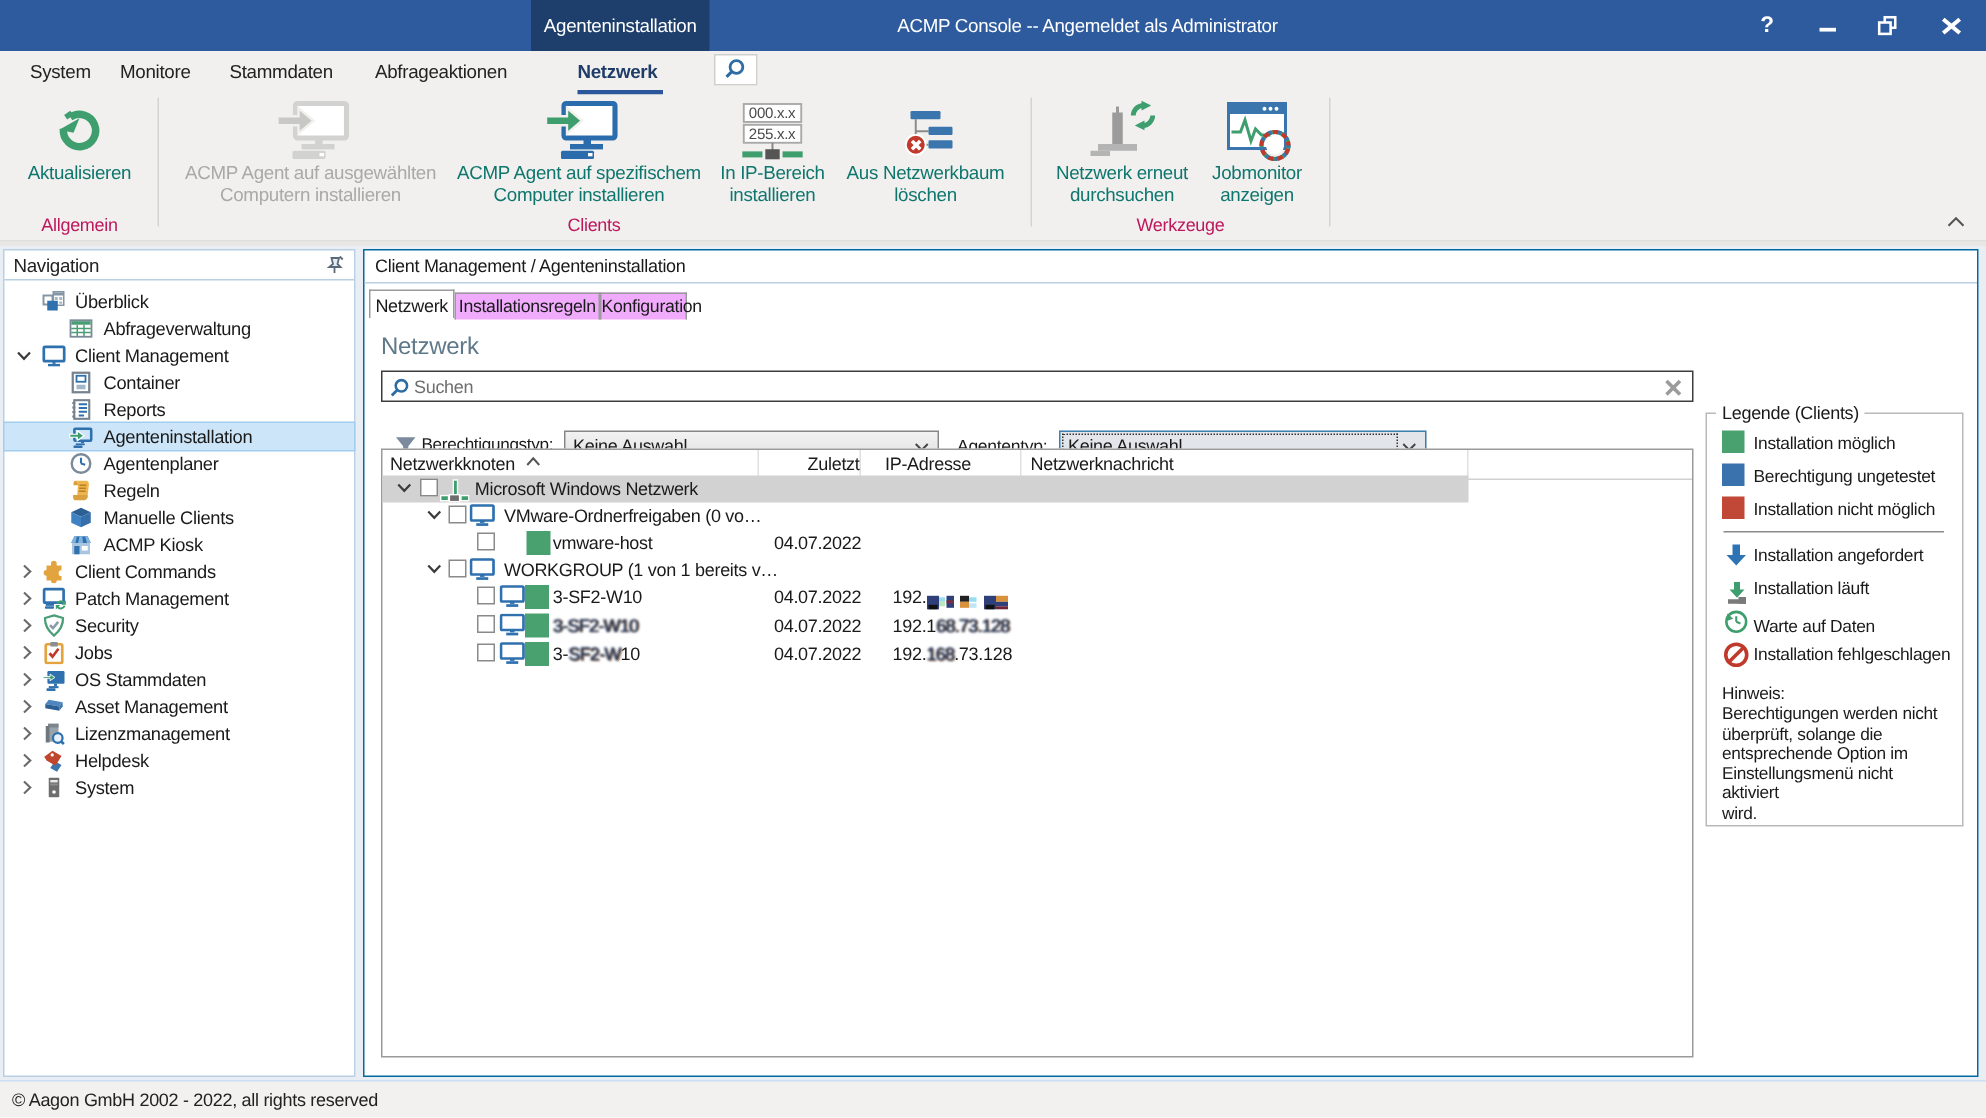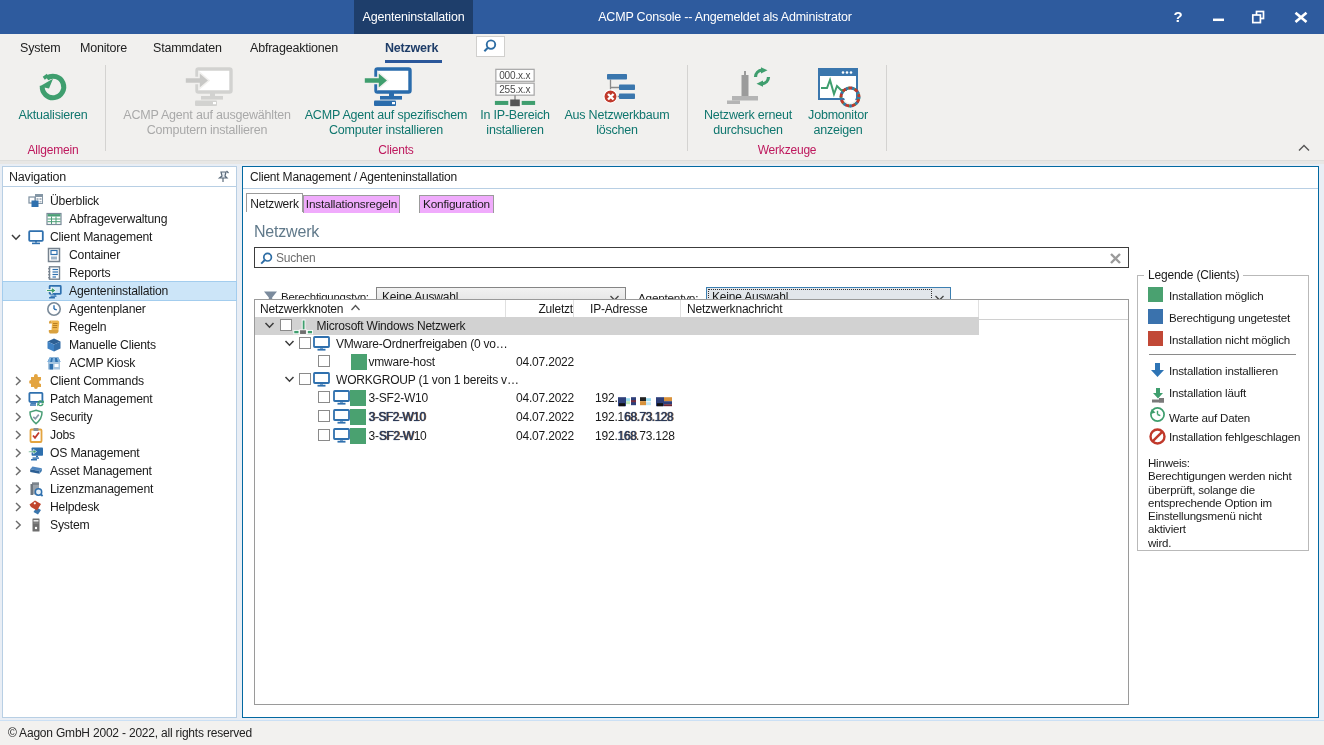--- a/index.html
+++ b/index.html
@@ -442,21 +442,21 @@
           </span>
           <span class="ticon" style="left:25px;">
             <svg width="16" height="16" viewBox="0 0 16 16">
               <rect x="3.6" y="2.4" width="11.4" height="8.4" rx="0.8" fill="#2f70ae"></rect>
               <path d="M0.8 6 L5.4 6 L5.4 4.4 L8.6 6.6 L5.4 8.8 L5.4 7.2 L0.8 7.2 Z" fill="#3f9e6e" stroke="#fff" stroke-width="0.6"></path>
               <rect x="8" y="10.8" width="2" height="1.5" fill="#2f70ae"></rect>
               <rect x="4.5" y="12.4" width="6.5" height="1.4" fill="#2f70ae"></rect>
               <rect x="3" y="13.9" width="6" height="1.7" rx="0.4" fill="#2f70ae"></rect>
             </svg>
           </span>
-          <span class="tlabel" style="left:47px;">OS Management</span>
+          <span class="tlabel" style="left:47px;">OS Stammdaten</span>
         </div>
       <div class="trow">
           <span class="chev" style="left:8px;">
             <svg width="14" height="14" viewBox="0 0 14 14">
               <path d="M5 3 L9.2 7 L5 11" fill="none" stroke="#6a6a6a" stroke-width="1.4"></path>
             </svg>
           </span>
           <span class="ticon" style="left:25px;">
             <svg width="16" height="16" viewBox="0 0 16 16">
               <polygon points="4.5,3.5 13.8,5.2 11.5,8 2.2,6.3" fill="#4f86c0"></polygon>
@@ -514,21 +514,21 @@
           </span>
           <span class="tlabel" style="left:47px;">System</span>
         </div>
     </div>
   </div>
 
   <div id="content">
     <div id="crumb">Client Management / Agenteninstallation</div>
     <div class="ctab active" style="left:3px;width:57px;">Netzwerk</div>
     <div class="ctab" style="left:60px;width:97px;">Installationsregeln</div>
-    <div class="ctab" style="left:157px;width:75px;margin-left:19px;">Konfiguration</div>
+    <div class="ctab" style="left:157px;width:58px;">Konfiguration</div>
 
     <div id="heading">Netzwerk</div>
     <div id="searchbox">
       <svg style="position:absolute;left:4px;top:3px;" width="15" height="15" viewBox="0 0 15 15">
           <circle cx="8.6" cy="6.2" r="3.8" fill="none" stroke="#2e6da4" stroke-width="1.7"></circle>
           <line x1="5.8" y1="9" x2="2.2" y2="12.6" stroke="#2e6da4" stroke-width="1.9"></line>
         </svg>
       <span style="position:absolute;left:21px;top:3px;color:#6e6e6e;">Suchen</span>
       <svg style="position:absolute;right:6px;top:4px;" width="13" height="13" viewBox="0 0 13 13">
           <path d="M2 2 L11 11 M11 2 L2 11" stroke="#9b9b9b" stroke-width="2.4"></path>
@@ -684,21 +684,21 @@
       <span class="lg" style="left:10px;top:11px;width:15px;height:15px;background:#4aa170;"></span>
       <span class="ll" style="left:31px;top:13px;">Installation möglich</span>
       <span class="lg" style="left:10px;top:33px;width:15px;height:15px;background:#3a72ad;"></span>
       <span class="ll" style="left:31px;top:35px;">Berechtigung ungetestet</span>
       <span class="lg" style="left:10px;top:55px;width:15px;height:15px;background:#c14836;"></span>
       <span class="ll" style="left:31px;top:57px;">Installation nicht möglich</span>
       <span class="lg" style="left:11px;top:78px;width:147px;height:1px;background:#8a8a8a;"></span>
       <svg class="lg" style="left:12px;top:86px;" width="15" height="16" viewBox="0 0 15 16">
           <path d="M5 1 L10 1 L10 8 L14 8 L7.5 15 L1 8 L5 8 Z" fill="#2e74b5"></path>
         </svg>
-      <span class="ll" style="left:31px;top:88px;">Installation installieren</span>
+      <span class="ll" style="left:31px;top:88px;">Installation angefordert</span>
       <svg class="lg" style="left:12px;top:111px;" width="16" height="16" viewBox="0 0 16 16">
           <path d="M6 1 L10 1 L10 6 L13 6 L8 11.5 L3 6 L6 6 Z" fill="#3f9e6e"></path>
           <rect x="2" y="12.5" width="12" height="3" fill="#7a7a7a"></rect>
           <rect x="9" y="11" width="5" height="4.5" fill="#7a7a7a"></rect>
         </svg>
       <span class="ll" style="left:31px;top:110px;">Installation läuft</span>
       <svg class="lg" style="left:11px;top:130px;" width="17" height="17" viewBox="0 0 17 17">
           <circle cx="8.5" cy="8.5" r="6.6" fill="none" stroke="#3f9e6e" stroke-width="1.7"></circle>
           <path d="M2.5 3 L2 8 L6.5 6.5 Z" fill="#3f9e6e"></path>
           <line x1="8.5" y1="8.5" x2="8.5" y2="4.8" stroke="#3f9e6e" stroke-width="1.4"></line>

